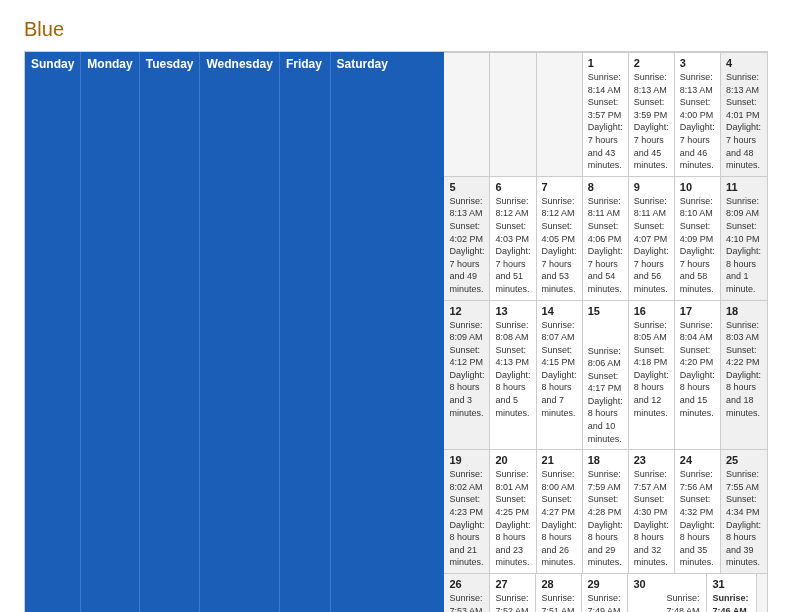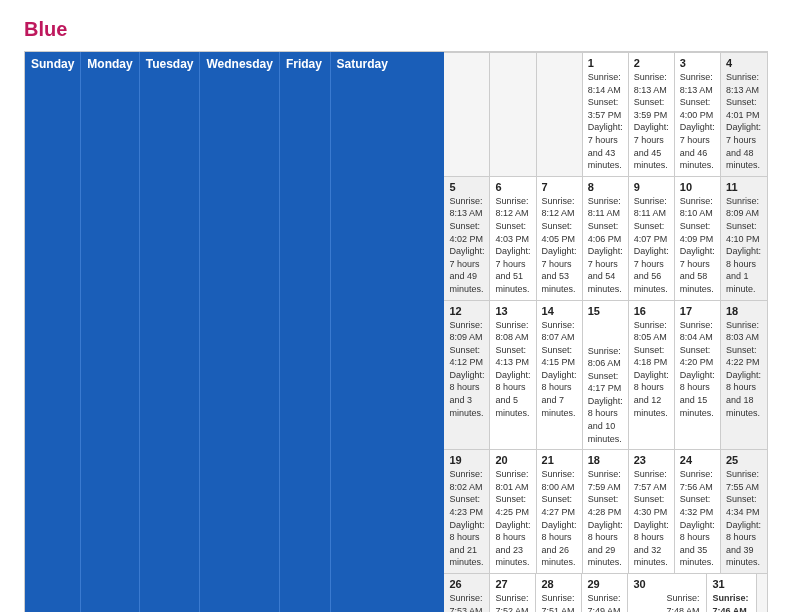--- a/index.html
+++ b/index.html
@@ -109,21 +109,21 @@
       margin-left: 2px;
       margin-bottom: 2px;
     }
   </style>
 </head>
 <body>
 
 <div class="page">
   <div class="header">
     <div class="logo">
-      <span style="font-size:20px;font-weight:bold;color:#be185d;margin-top:-2px;text-align:right;">Blue</span>
+      <span style="font-size:20px;font-weight:normal;color:#a16207;margin-top:-2px;text-align:right;">Blue</span>
     </div>
     <div class="title-block">
       <div class="month-year"></div>
       <div class="location"></div>
     </div>
   </div>
 
   <div class="calendar">
     <div class="cal-header">
     <div class="cal-header-cell">Sunday</div>

